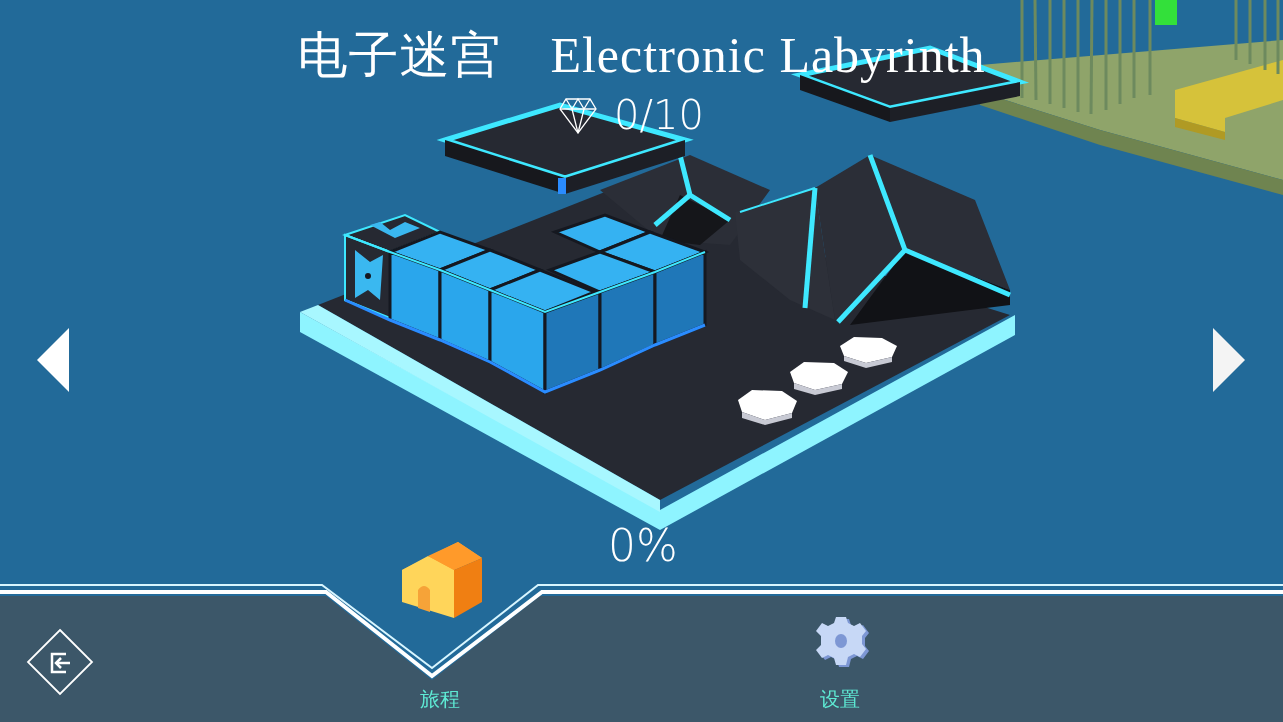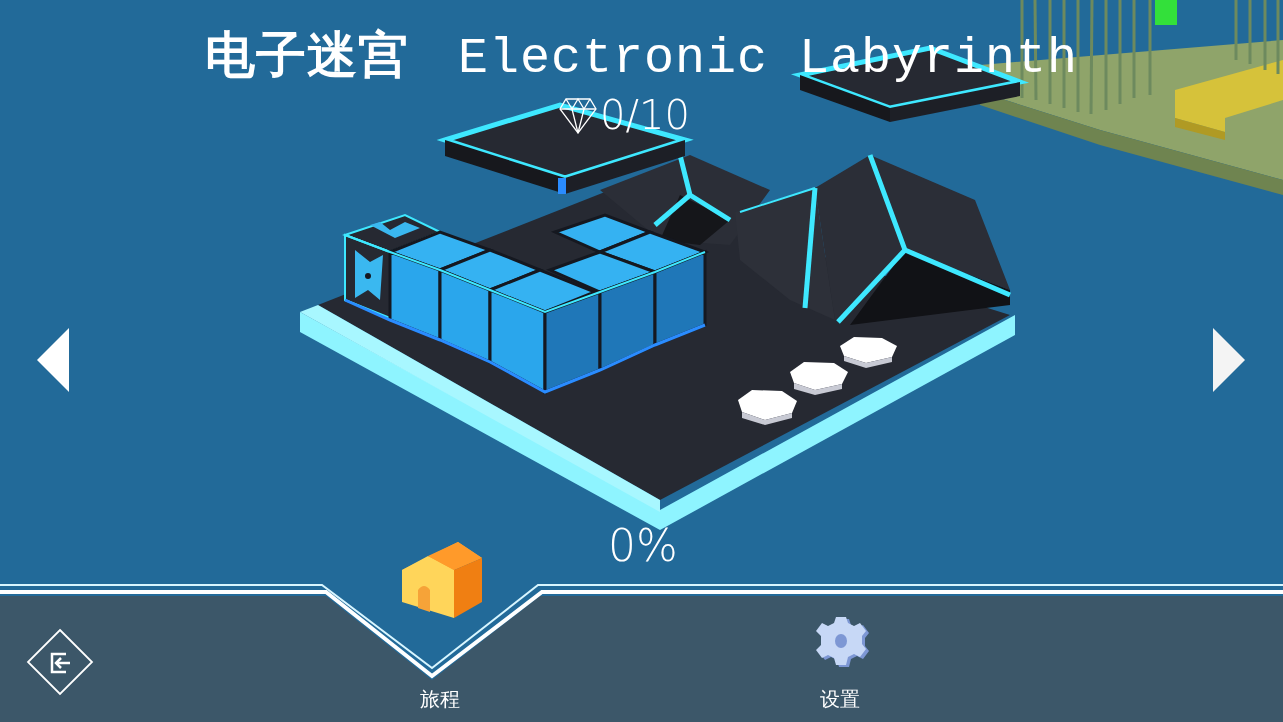--- a/index.html
+++ b/index.html
@@ -6,35 +6,35 @@
   body {
     width:1283px; height:722px; overflow:hidden; position:relative;
     background:#226a99;
     font-family:"DejaVu Sans", sans-serif;
   }
   .scene { position:absolute; left:0; top:0; width:1283px; height:722px; }
   .title {
     position:absolute; left:0; right:0; top:22px; text-align:center;
     color:#ffffff; font-size:50px; letter-spacing:1px; white-space:nowrap;
   }
-  .title .cn { font-weight:bold; margin-right:5px; }
-  .title .en { font-family:Liberation Mono, monospace; font-weight:200; letter-spacing:1px;margin-left:44px; }
+  .title .cn { font-weight:normal; margin-right:5px; }
+  .title .en { font-family:Liberation Serif, serif; font-weight:200; letter-spacing:1px;margin-left:44px; }
   .gems {
     position:absolute; left:558px; top:92px; color:#ffffff; font-size:40px;
-    display:flex; align-items:center; gap:2px; font-weight:200;
+    display:flex; align-items:center; gap:16px; font-weight:200;
   }
   .percent {
     position:absolute; left:608px; top:520px; color:#ffffff; font-size:44px; font-weight:200;
   }
   .arrow { position:absolute; cursor:pointer; }
   .arrow-left { left:37px; top:328px; width:0; height:0;
     border-top:32px solid transparent; border-bottom:32px solid transparent; border-right:32px solid #ffffff; }
   .arrow-right { left:1213px; top:328px; width:0; height:0;
     border-top:32px solid transparent; border-bottom:32px solid transparent; border-left:32px solid #f4f4f4; }
-  .nav-item { position:absolute; text-align:center; color:#ffffff; font-size:20px; }
+  .nav-item { position:absolute; text-align:center; color:#5eead4; font-size:20px; }
   .nav-label { display:block; }
   .exit-btn { position:absolute; left:26px; top:628px; width:68px; height:68px; cursor:pointer; }
   .home-icon { position:absolute; left:398px; top:538px; width:86px; height:86px; }
   .gear-icon { position:absolute; left:812px; top:613px; width:58px; height:58px; }
 </style>
 </head>
 <body>
 
 <svg class="scene" viewBox="0 0 1283 722" xmlns="http://www.w3.org/2000/svg">
 

